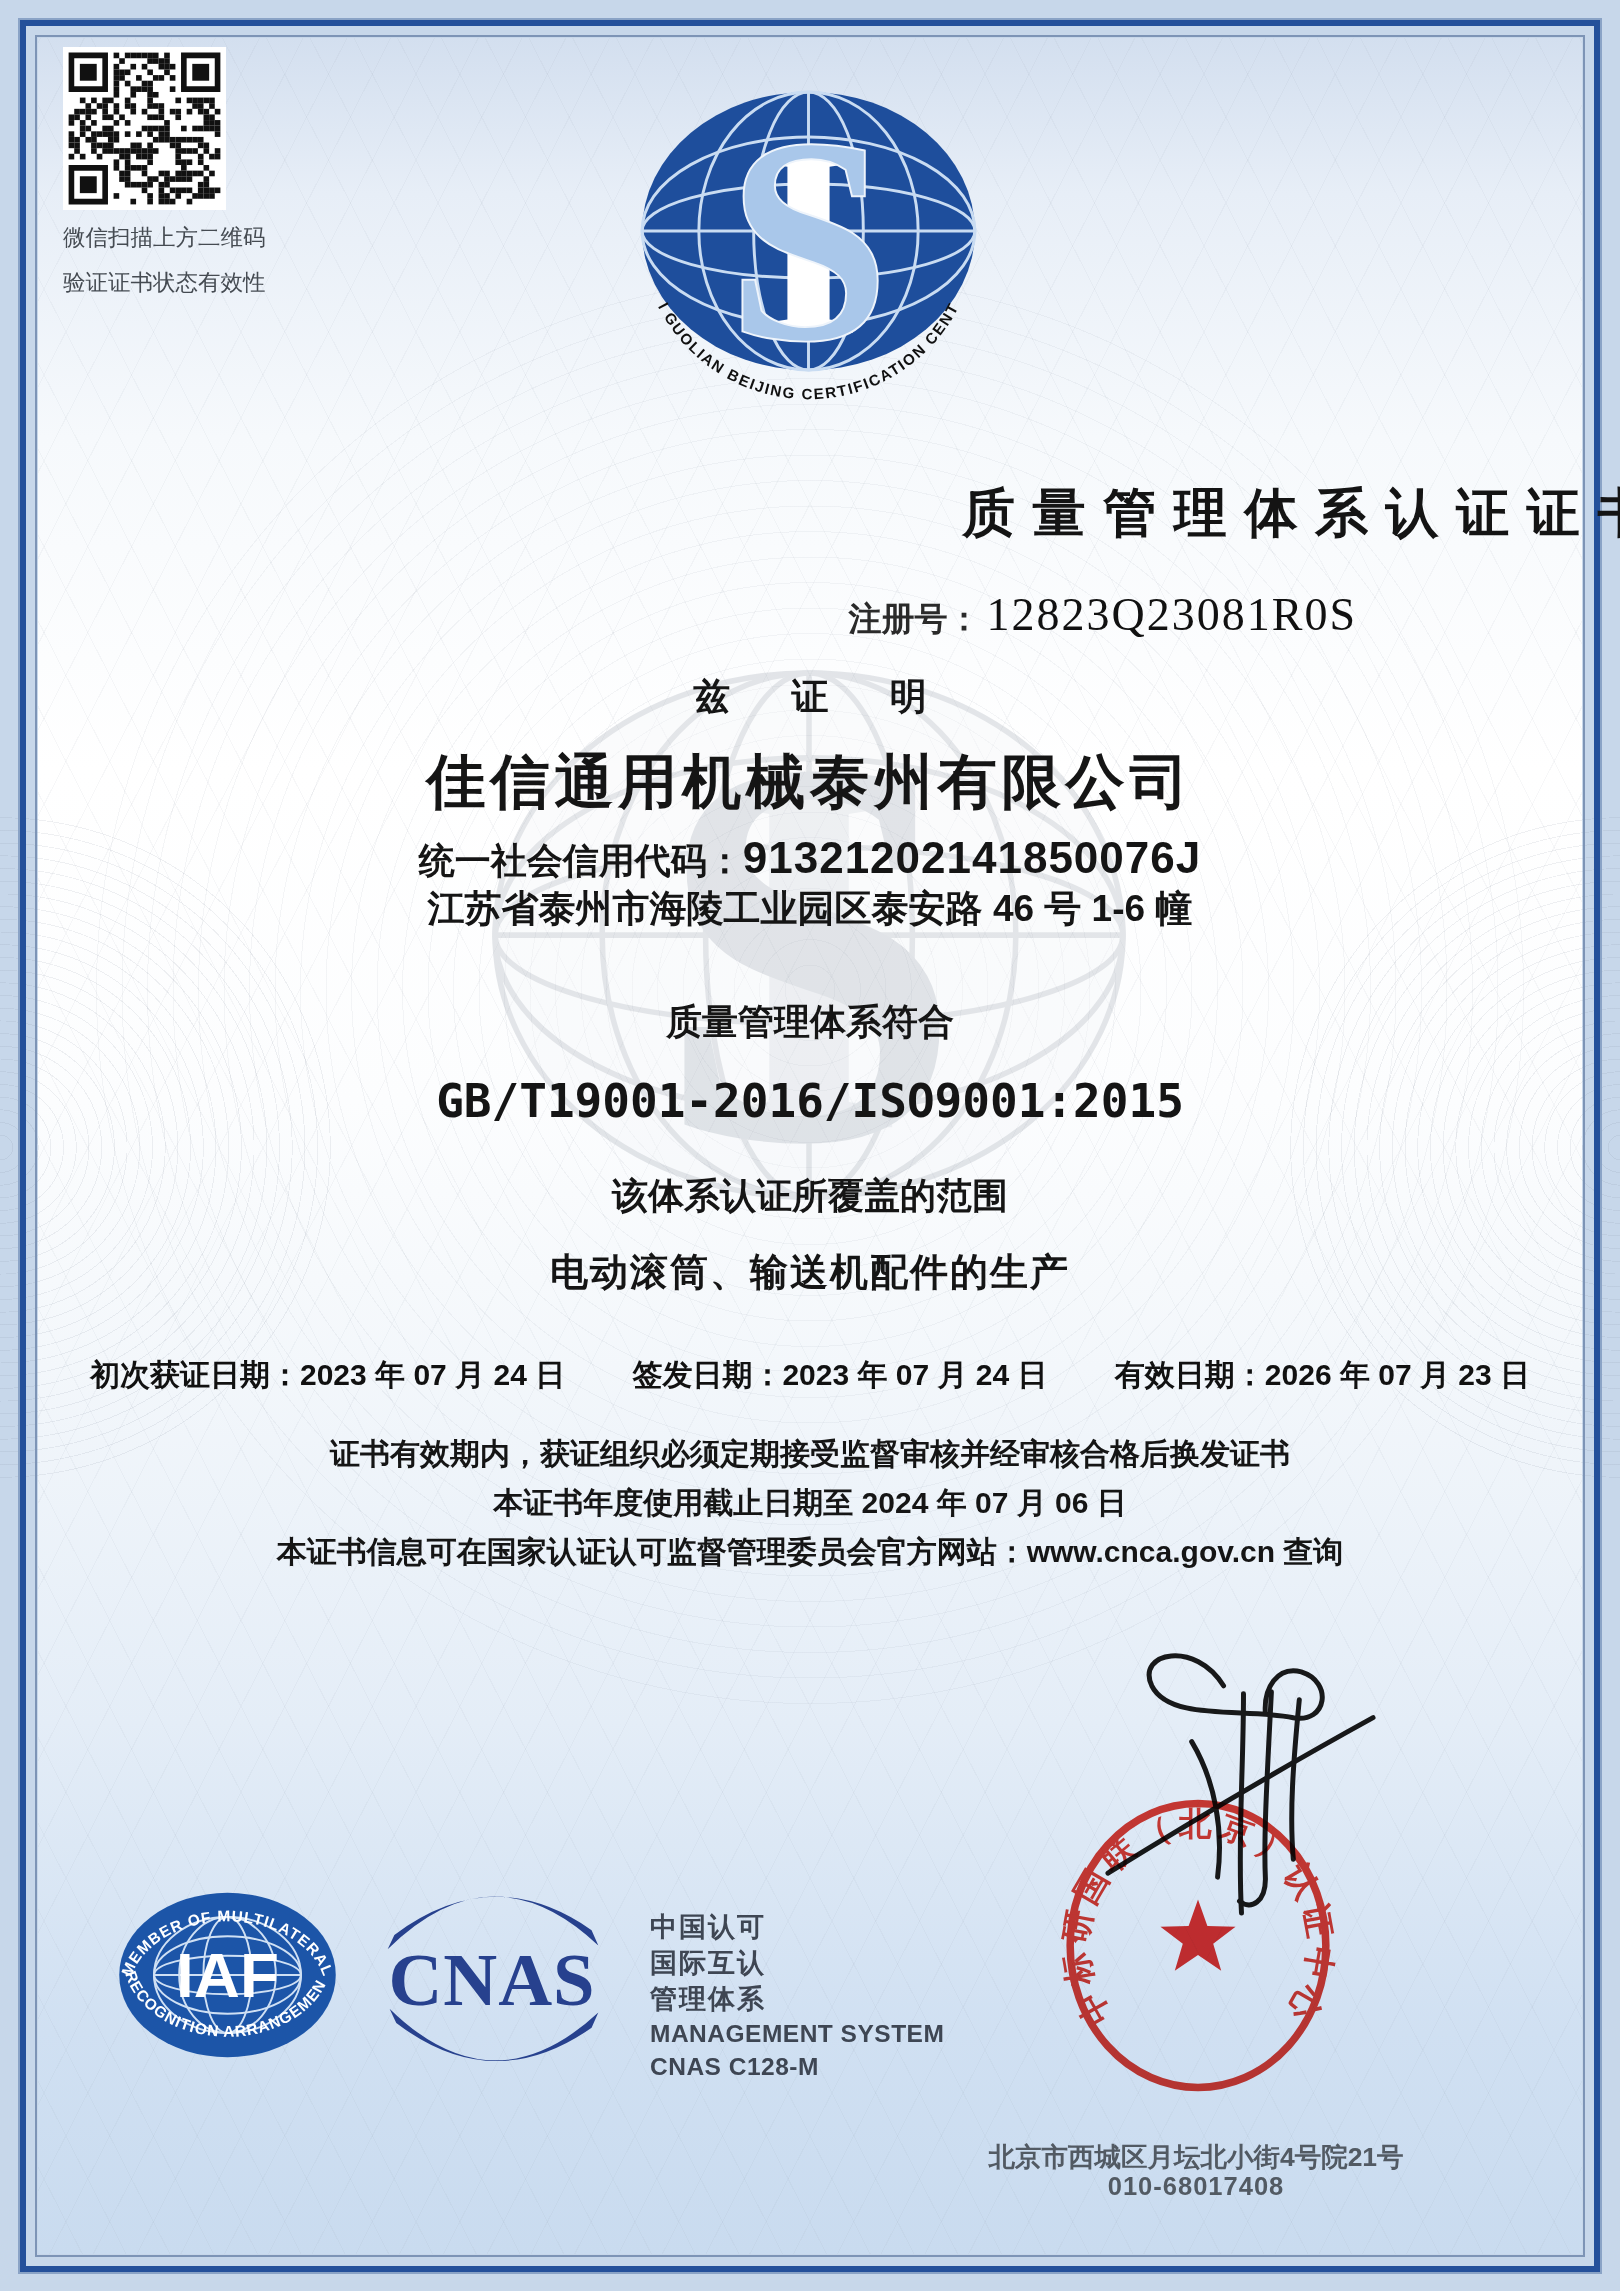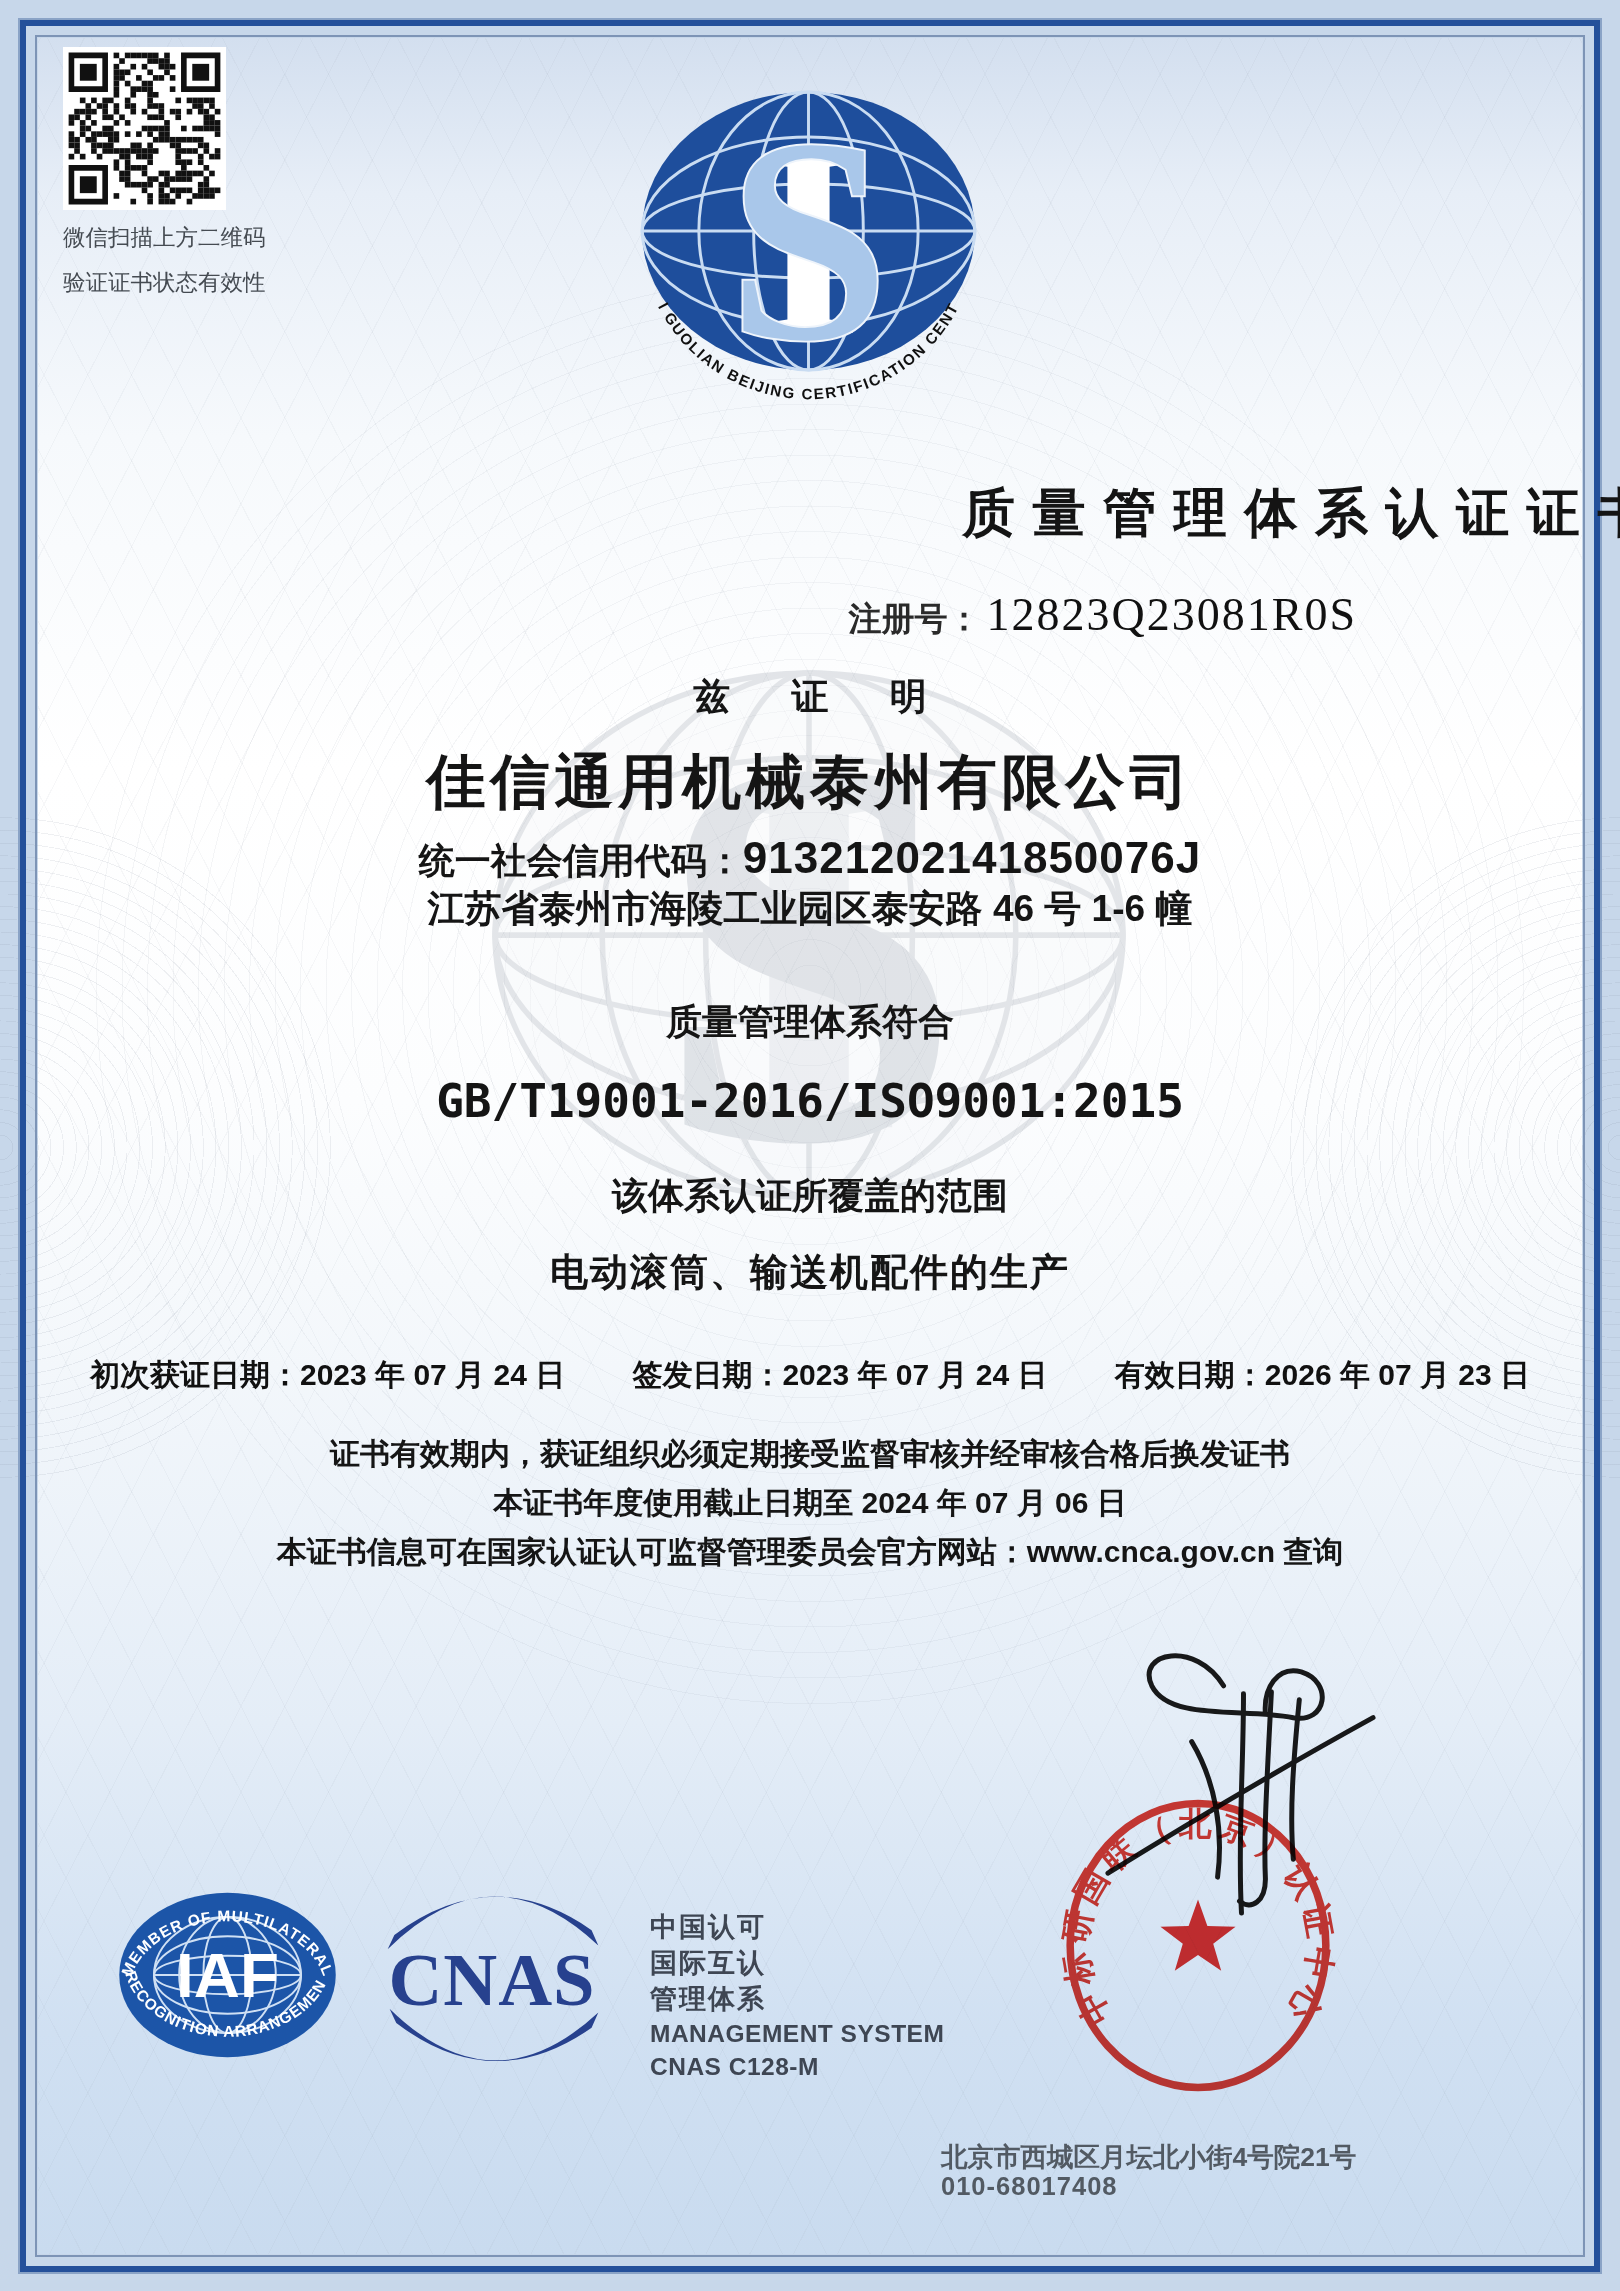--- a/index.html
+++ b/index.html
@@ -52,21 +52,21 @@
   .iaf{position:absolute;left:110px;top:1888px;width:235px;height:174px;}
   .cnas{position:absolute;left:380px;top:1880px;width:225px;height:196px;}
   .cnas-txt{position:absolute;left:650px;top:1909px;color:#3e4653;}
   .cnas-txt .zh{font-size:27px;font-weight:700;line-height:36px;letter-spacing:2px;}
   .cnas-txt .en{font-size:24.5px;font-weight:800;line-height:33px;letter-spacing:0.5px;}
   .center-name{position:absolute;left:931px;width:608px;top:1962px;text-align:center;
                font-size:40px;font-weight:600;letter-spacing:1px;color:#1b1b1b;z-index:3;}
   .stamp{position:absolute;left:1057px;top:1790px;width:282px;height:311px;opacity:.92;
          mix-blend-mode:multiply;z-index:2;}
   .sign{position:absolute;left:1096px;top:1622px;width:289px;height:299px;z-index:4;mix-blend-mode:multiply;}
-  .org{position:absolute;left:941px;width:510px;text-align:left;font-weight:700;color:#525a63;}
+  .org{position:absolute;left:941px;width:510px;text-align:center;font-weight:700;color:#525a63;}
   .org1{top:2139px;font-size:26.5px;}
   .org2{top:2172px;font-size:25.5px;letter-spacing:1px;}
 </style>
 </head>
 <body>
 
 <div class="cert">
   <div class="paper"></div>
   <div class="mesh"></div>
   <div class="rosette center"></div>

